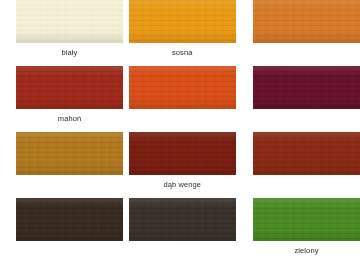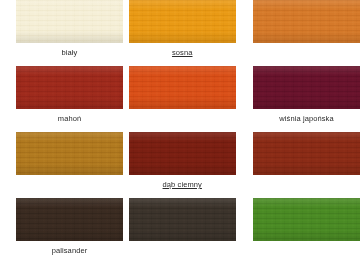--- a/index.html
+++ b/index.html
@@ -74,21 +74,21 @@
     white-space:nowrap;
   }
   
   .col-0 .swatch{margin-left:0;}
   .col-1 .swatch{margin-left:0;}
   .col-2 .swatch{margin-left:0;}
   .col-0{align-items:flex-end;padding-left:16px;}
   .col-1{align-items:center;}
   .col-2{align-items:flex-end;padding-right:0;}
   .col-0 .label{width:107px;}
-  .col-1 .label{width:107px;text-decoration:underline;}
+  .col-1 .label{width:107px;}
   .col-2 .label{width:107px;}
 </style>
 </head>
 <body style="background: rgb(255, 255, 255);">
 
 <div id="chart">
 
   <div class="cell col-0">
     <div class="swatch" style="background-color: rgb(245, 239, 215);">
       <div class="grain" style="background-image: repeating-linear-gradient(0deg, rgba(255, 254, 242, 0.133) 0px, rgba(255, 254, 242, 0.133) 1px, transparent 1px, transparent 2px, rgba(230, 220, 184, 0.333) 2px, rgba(230, 220, 184, 0.333) 3px, transparent 3px, transparent 5px), repeating-linear-gradient(90deg, rgba(255, 254, 242, 0.094) 0px, rgba(255, 254, 242, 0.094) 2px, transparent 2px, transparent 4px, rgba(230, 220, 184, 0.133) 4px, rgba(230, 220, 184, 0.133) 5px, transparent 5px, transparent 9px); mix-blend-mode: normal;"></div>
@@ -121,55 +121,54 @@
     <div class="swatch" style="background-color: rgb(217, 79, 24);">
       <div class="grain" style="background-image: repeating-linear-gradient(0deg, rgba(234, 112, 56, 0.133) 0px, rgba(234, 112, 56, 0.133) 1px, transparent 1px, transparent 2px, rgba(178, 58, 12, 0.333) 2px, rgba(178, 58, 12, 0.333) 3px, transparent 3px, transparent 5px), repeating-linear-gradient(90deg, rgba(234, 112, 56, 0.094) 0px, rgba(234, 112, 56, 0.094) 2px, transparent 2px, transparent 4px, rgba(178, 58, 12, 0.133) 4px, rgba(178, 58, 12, 0.133) 5px, transparent 5px, transparent 9px); mix-blend-mode: normal;"></div>
       <div class="shade"></div>
     </div>
   </div>
   <div class="cell col-2">
     <div class="swatch" style="background-color: rgb(104, 19, 44);">
       <div class="grain" style="background-image: repeating-linear-gradient(0deg, rgba(135, 33, 63, 0.133) 0px, rgba(135, 33, 63, 0.133) 1px, transparent 1px, transparent 2px, rgba(74, 10, 29, 0.333) 2px, rgba(74, 10, 29, 0.333) 3px, transparent 3px, transparent 5px), repeating-linear-gradient(90deg, rgba(135, 33, 63, 0.094) 0px, rgba(135, 33, 63, 0.094) 2px, transparent 2px, transparent 4px, rgba(74, 10, 29, 0.133) 4px, rgba(74, 10, 29, 0.133) 5px, transparent 5px, transparent 9px); mix-blend-mode: normal;"></div>
       <div class="shade"></div>
     </div>
-    <div class="label" style="color: rgb(43, 43, 43);">wiśnia japońska</div>
   </div>
 
   <div class="cell col-0">
     <div class="swatch" style="background-color: rgb(176, 121, 31);">
       <div class="grain" style="background-image: repeating-linear-gradient(0deg, rgba(207, 155, 60, 0.133) 0px, rgba(207, 155, 60, 0.133) 1px, transparent 1px, transparent 2px, rgba(142, 92, 17, 0.333) 2px, rgba(142, 92, 17, 0.333) 3px, transparent 3px, transparent 5px), repeating-linear-gradient(90deg, rgba(207, 155, 60, 0.094) 0px, rgba(207, 155, 60, 0.094) 2px, transparent 2px, transparent 4px, rgba(142, 92, 17, 0.133) 4px, rgba(142, 92, 17, 0.133) 5px, transparent 5px, transparent 9px); mix-blend-mode: normal;"></div>
       <div class="shade"></div>
     </div>
   </div>
   <div class="cell col-1">
     <div class="swatch" style="background-color: rgb(122, 31, 18);">
       <div class="grain" style="background-image: repeating-linear-gradient(0deg, rgba(151, 51, 31, 0.133) 0px, rgba(151, 51, 31, 0.133) 1px, transparent 1px, transparent 2px, rgba(92, 20, 10, 0.333) 2px, rgba(92, 20, 10, 0.333) 3px, transparent 3px, transparent 5px), repeating-linear-gradient(90deg, rgba(151, 51, 31, 0.094) 0px, rgba(151, 51, 31, 0.094) 2px, transparent 2px, transparent 4px, rgba(92, 20, 10, 0.133) 4px, rgba(92, 20, 10, 0.133) 5px, transparent 5px, transparent 9px); mix-blend-mode: normal;"></div>
       <div class="shade"></div>
     </div>
-    <div class="label" style="color: rgb(43, 43, 43);">dąb ciemny</div>
+    <div class="label" style="color: rgb(43, 43, 43);">dąb wenge</div>
   </div>
   <div class="cell col-2">
     <div class="swatch" style="background-color: rgb(138, 43, 22);">
       <div class="grain" style="background-image: repeating-linear-gradient(0deg, rgba(168, 67, 42, 0.133) 0px, rgba(168, 67, 42, 0.133) 1px, transparent 1px, transparent 2px, rgba(106, 29, 13, 0.333) 2px, rgba(106, 29, 13, 0.333) 3px, transparent 3px, transparent 5px), repeating-linear-gradient(90deg, rgba(168, 67, 42, 0.094) 0px, rgba(168, 67, 42, 0.094) 2px, transparent 2px, transparent 4px, rgba(106, 29, 13, 0.133) 4px, rgba(106, 29, 13, 0.133) 5px, transparent 5px, transparent 9px); mix-blend-mode: normal;"></div>
       <div class="shade"></div>
     </div>
   </div>
 
   <div class="cell col-0">
     <div class="swatch" style="background-color: rgb(58, 43, 33);">
       <div class="grain" style="background-image: repeating-linear-gradient(0deg, rgba(81, 61, 47, 0.133) 0px, rgba(81, 61, 47, 0.133) 1px, transparent 1px, transparent 2px, rgba(36, 26, 20, 0.333) 2px, rgba(36, 26, 20, 0.333) 3px, transparent 3px, transparent 5px), repeating-linear-gradient(90deg, rgba(81, 61, 47, 0.094) 0px, rgba(81, 61, 47, 0.094) 2px, transparent 2px, transparent 4px, rgba(36, 26, 20, 0.133) 4px, rgba(36, 26, 20, 0.133) 5px, transparent 5px, transparent 9px); mix-blend-mode: normal;"></div>
       <div class="shade"></div>
     </div>
-    <div class="label" style="color: rgb(43, 43, 43);">palisander</div>
   </div>
   <div class="cell col-1">
     <div class="swatch" style="background-color: rgb(59, 51, 43);">
       <div class="grain" style="background-image: repeating-linear-gradient(0deg, rgba(86, 75, 64, 0.133) 0px, rgba(86, 75, 64, 0.133) 1px, transparent 1px, transparent 2px, rgba(36, 31, 26, 0.333) 2px, rgba(36, 31, 26, 0.333) 3px, transparent 3px, transparent 5px), repeating-linear-gradient(90deg, rgba(86, 75, 64, 0.094) 0px, rgba(86, 75, 64, 0.094) 2px, transparent 2px, transparent 4px, rgba(36, 31, 26, 0.133) 4px, rgba(36, 31, 26, 0.133) 5px, transparent 5px, transparent 9px); mix-blend-mode: normal;"></div>
       <div class="shade"></div>
     </div>
   </div>
   <div class="cell col-2">
     <div class="swatch" style="background-color: rgb(74, 138, 36);">
       <div class="grain" style="background-image: repeating-linear-gradient(0deg, rgba(106, 169, 60, 0.133) 0px, rgba(106, 169, 60, 0.133) 1px, transparent 1px, transparent 2px, rgba(54, 105, 26, 0.333) 2px, rgba(54, 105, 26, 0.333) 3px, transparent 3px, transparent 5px), repeating-linear-gradient(90deg, rgba(106, 169, 60, 0.094) 0px, rgba(106, 169, 60, 0.094) 2px, transparent 2px, transparent 4px, rgba(54, 105, 26, 0.133) 4px, rgba(54, 105, 26, 0.133) 5px, transparent 5px, transparent 9px); mix-blend-mode: normal;"></div>
       <div class="shade"></div>
     </div>
+    <div class="label" style="color: rgb(43, 43, 43);">zielony</div>
   </div>
 </div>
 
 </body></html>

